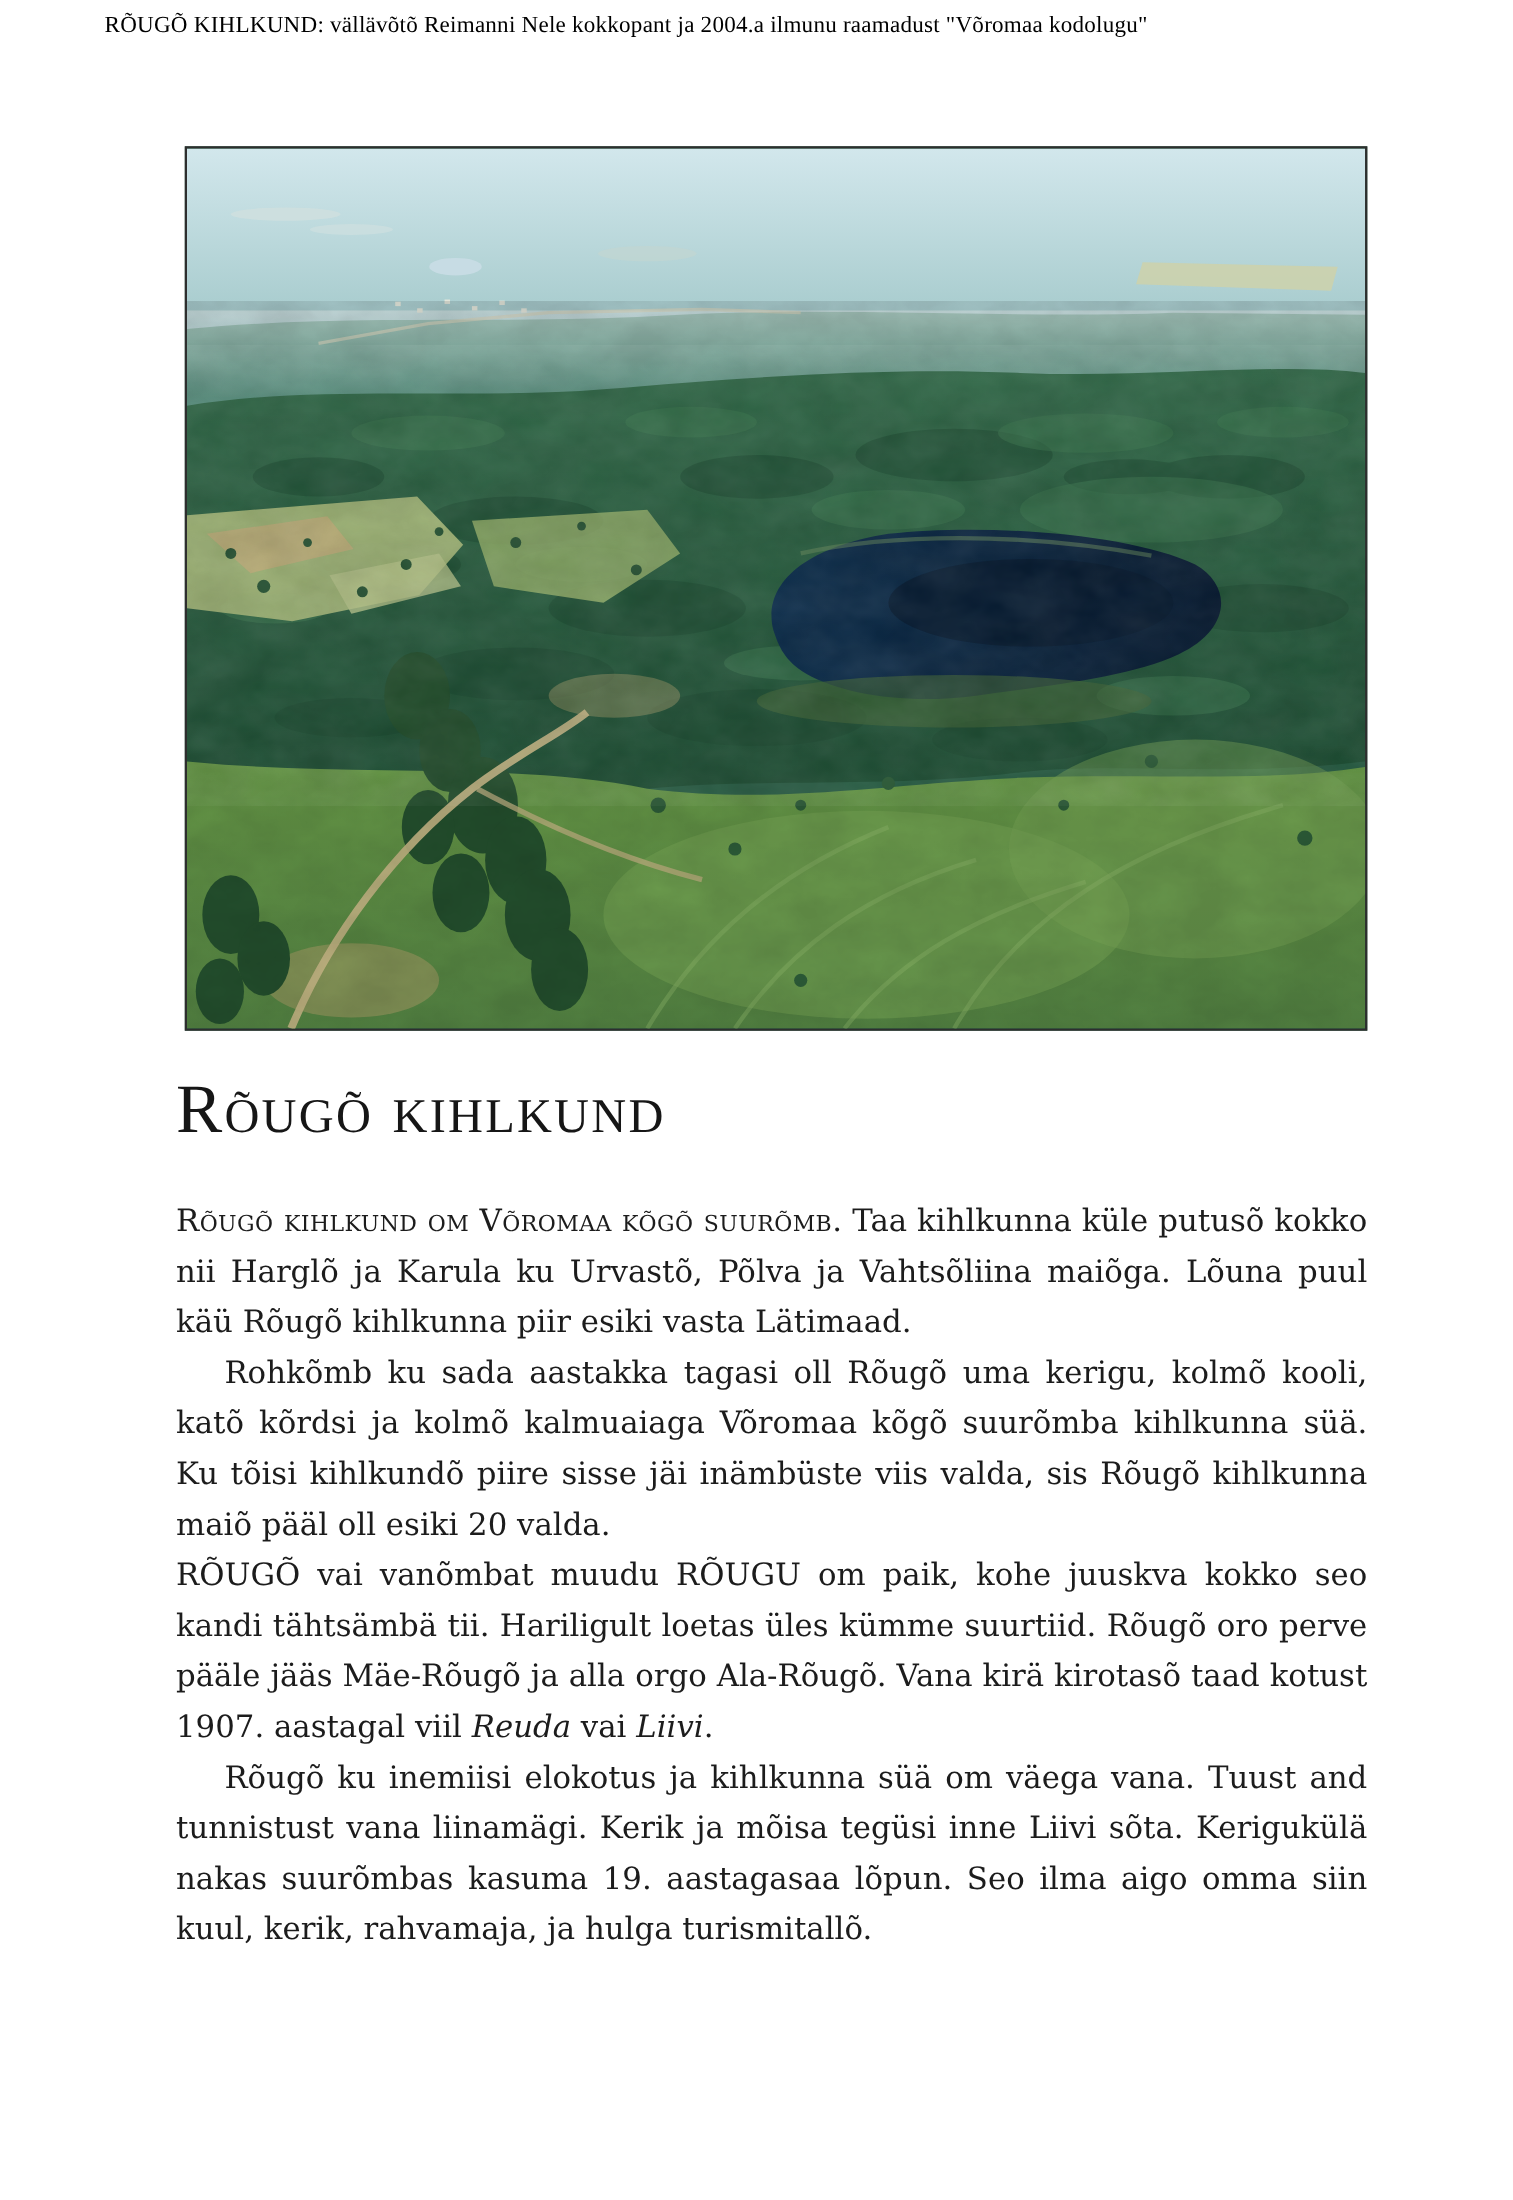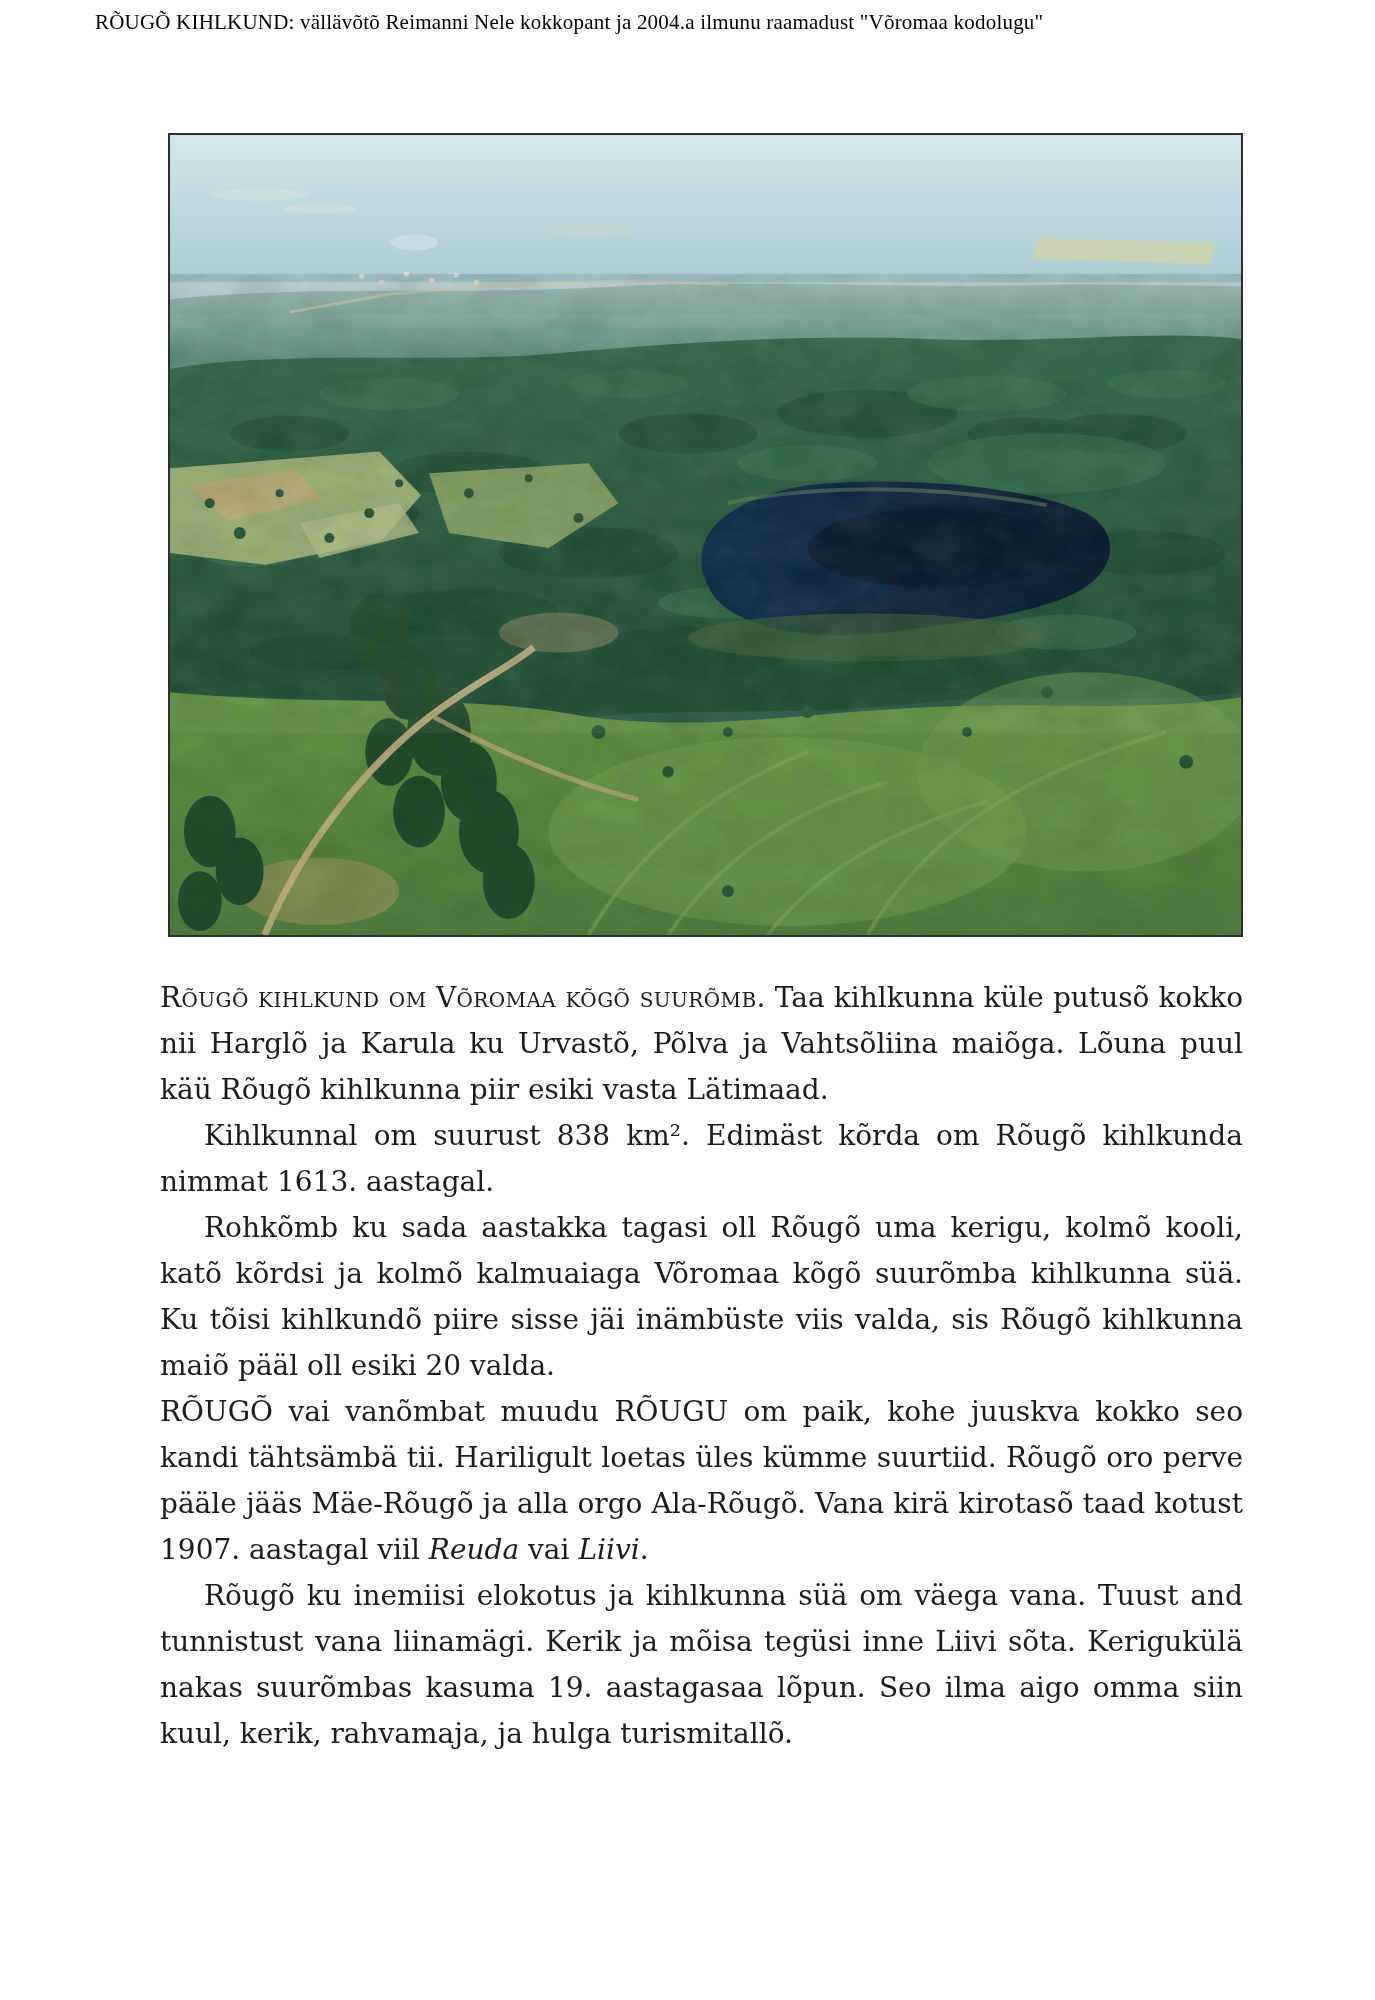--- a/index.html
+++ b/index.html
@@ -214,24 +214,24 @@
       <path d="M95,804 C130,720 190,640 260,585 C300,554 340,535 365,515" stroke="#cdbc8a" stroke-width="7" opacity="0.9"></path>
       <path d="M265,585 C330,620 400,650 470,668" stroke="#c6b684" stroke-width="5" opacity="0.75"></path>
     </g>
 
     <rect x="0" y="140" width="1075" height="664" filter="url(#fDark)" opacity="0.14"></rect>
     <rect x="0" y="180" width="1075" height="420" filter="url(#fLight)" opacity="0.10"></rect>
   </svg>
 </figure>
 
 <main class="article">
+  <h1 class="title">Rõugõ kihlkund</h1>
 
   <p class="lead"><span class="sc">Rõugõ kihlkund om Võromaa kõgõ suurõmb.</span><span> Taa kihlkunna küle putusõ kokko nii Harglõ ja Karula ku Urvastõ, Põlva ja Vahtsõliina maiõga. Lõuna puul käü Rõugõ kihlkunna piir esiki vasta Lätimaad.</span></p>
 
-  <p class="indent">Kihlkunnal om suurust 838 km². Edimäst kõrda om Rõugõ kihlkunda nimmat 1613. aastagal.</p>
 
   <p class="indent">Rohkõmb ku sada aastakka tagasi oll Rõugõ uma kerigu, kolmõ kooli, katõ kõrdsi ja kolmõ kalmuaiaga Võromaa kõgõ suurõmba kihlkunna süä. Ku tõisi kihlkundõ piire sisse jäi inämbüste viis valda, sis Rõugõ kihlkunna maiõ pääl oll esiki 20 valda.</p>
 
 
   <p><span>RÕUGÕ vai vanõmbat muudu RÕUGU om paik, kohe juuskva kokko seo kandi tähtsämbä tii. Hariligult loetas üles kümme suurtiid. Rõugõ oro perve pääle jääs Mäe-Rõugõ ja alla orgo Ala-Rõugõ. Vana kirä kirotasõ taad kotust 1907. aastagal viil </span><i>Reuda</i><span> vai </span><i>Liivi</i><span>.</span></p>
 
   <p class="indent">Rõugõ ku inemiisi elokotus ja kihlkunna süä om väega vana. Tuust and tunnistust vana liinamägi. Kerik ja mõisa tegüsi inne Liivi sõta. Kerigukülä nakas suurõmbas kasuma 19. aastagasaa lõpun. Seo ilma aigo omma siin kuul, kerik, rahvamaja, ja hulga turismitallõ.</p>
 </main>
 
 </body></html>

